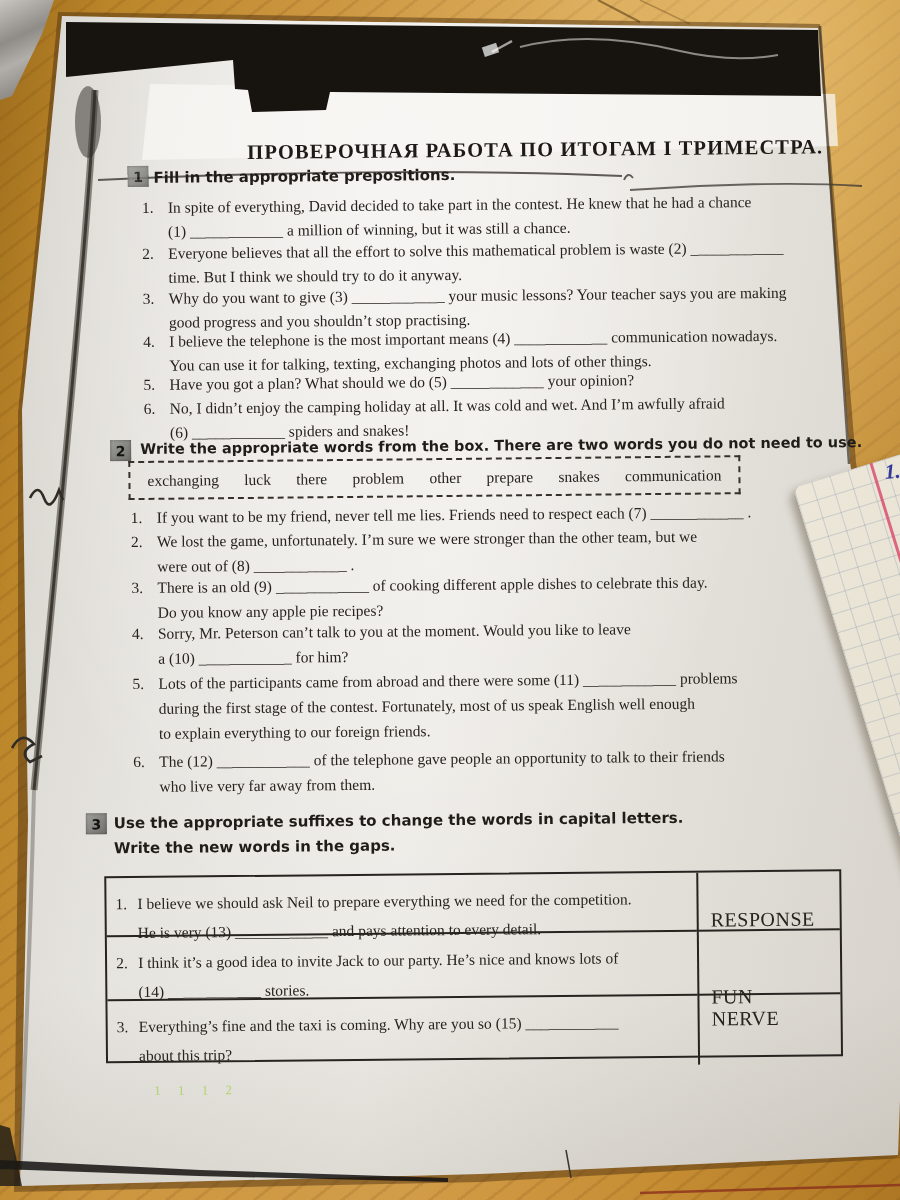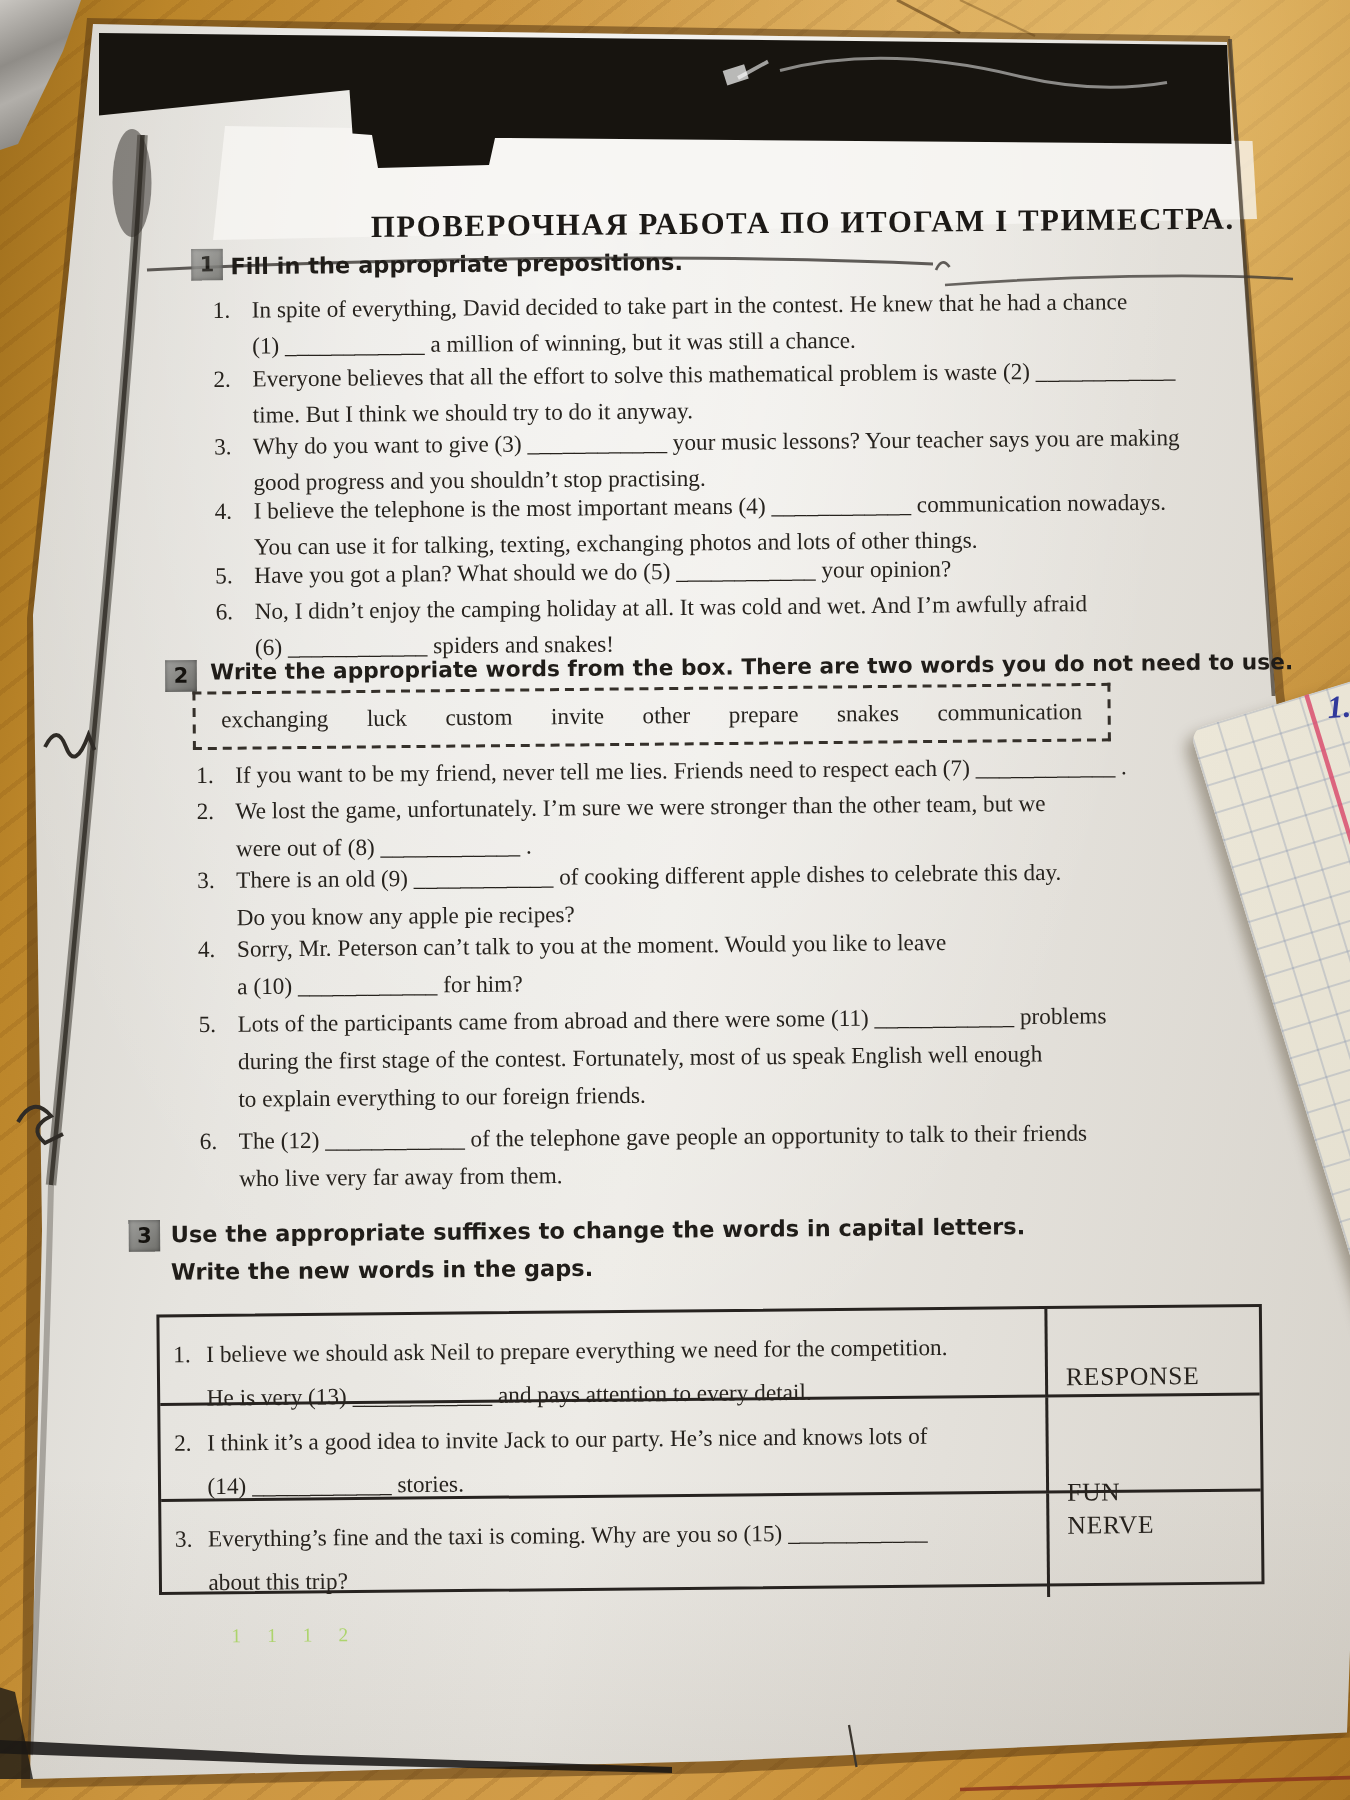--- a/index.html
+++ b/index.html
@@ -52,21 +52,21 @@
     padding:0 17px;box-sizing:border-box;font-size:15.5px;}
   
   .tbl{position:absolute;left:102px;top:873px;width:737px;height:187px;
     border:2px solid #272320;box-sizing:border-box;
     display:grid;grid-template-columns:590px 1fr;grid-template-rows:59px 64px 1fr;}
   .tbl .cell{position:relative;border-bottom:2px solid #272320;font-size:15.5px;white-space:nowrap;}
   .tbl .main{padding:12px 4px 0 31px;line-height:28.5px;}
   .tbl .word-cell{border-left:2px solid #272320;}
   .tbl .r3{border-bottom:none;}
   .tbl .num{position:absolute;left:9px;top:12px;}
-  .tbl .wd{position:absolute;left:12px;font-size:17px;letter-spacing:.5px;}
+  .tbl .wd{position:absolute;left:12px;font-size:20px;letter-spacing:.5px;}
   
   .notebook{position:absolute;left:793px;top:487px;width:330px;height:430px;
     transform:rotate(-17deg);transform-origin:0 0;border-radius:10px 2px 0 0;
     background:
       linear-gradient(rgba(125,140,172,.30) 1px, transparent 1px),
       linear-gradient(90deg, rgba(125,140,172,.30) 1px, transparent 1px),
       linear-gradient(135deg,#ece7d8,#e4dfcf 60%,#dcd6c4);
     background-size:19px 19px,19px 19px,auto;
     box-shadow:-6px 4px 9px rgba(50,35,8,.35);}
   .notebook .margin-line{position:absolute;left:80px;top:0;bottom:0;width:3px;
@@ -152,22 +152,22 @@
       <div class="ln">No, I didn’t enjoy the camping holiday at all. It was cold and wet. And I’m awfully afraid</div>
       <div class="ln">(6) ____________ spiders and snakes!</div>
     </div>
 
     <div class="badge" style="left:112px;top:437px">2</div>
     <div class="heading h2">Write the appropriate words from the box. There are two words you do not need to use.</div>
 
     <div class="word-box">
       <span>exchanging</span>
       <span>luck</span>
-      <span>custom</span>
-      <span>invite</span>
+      <span>there</span>
+      <span>problem</span>
       <span>other</span>
       <span>prepare</span>
       <span>snakes</span>
       <span>communication</span>
     </div>
 
     <div class="item s2" style="left:158px;top:506px">
       <span class="num">1.</span>
       <div class="ln">If you want to be my friend, never tell me lies. Friends need to respect each (7) ____________ .</div>
     </div>

